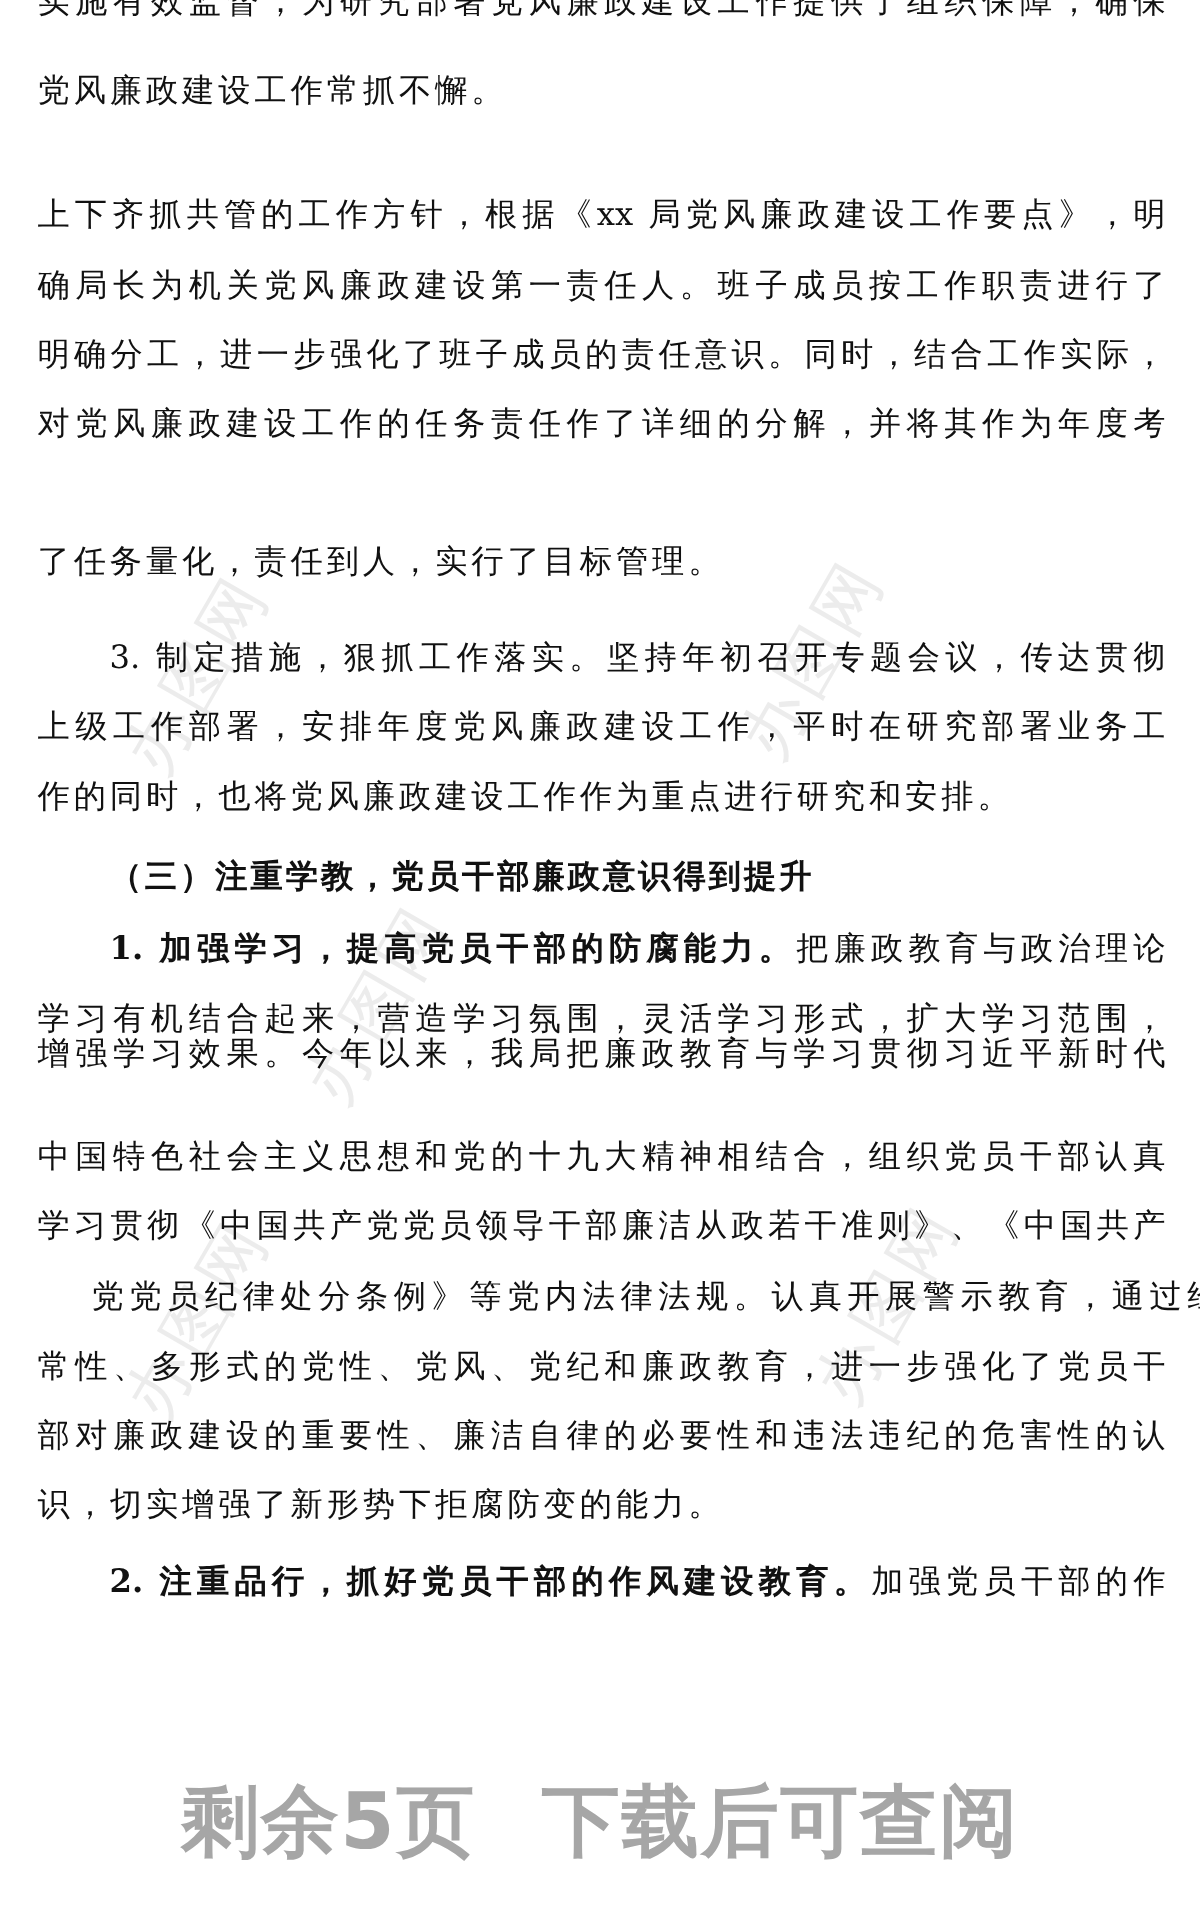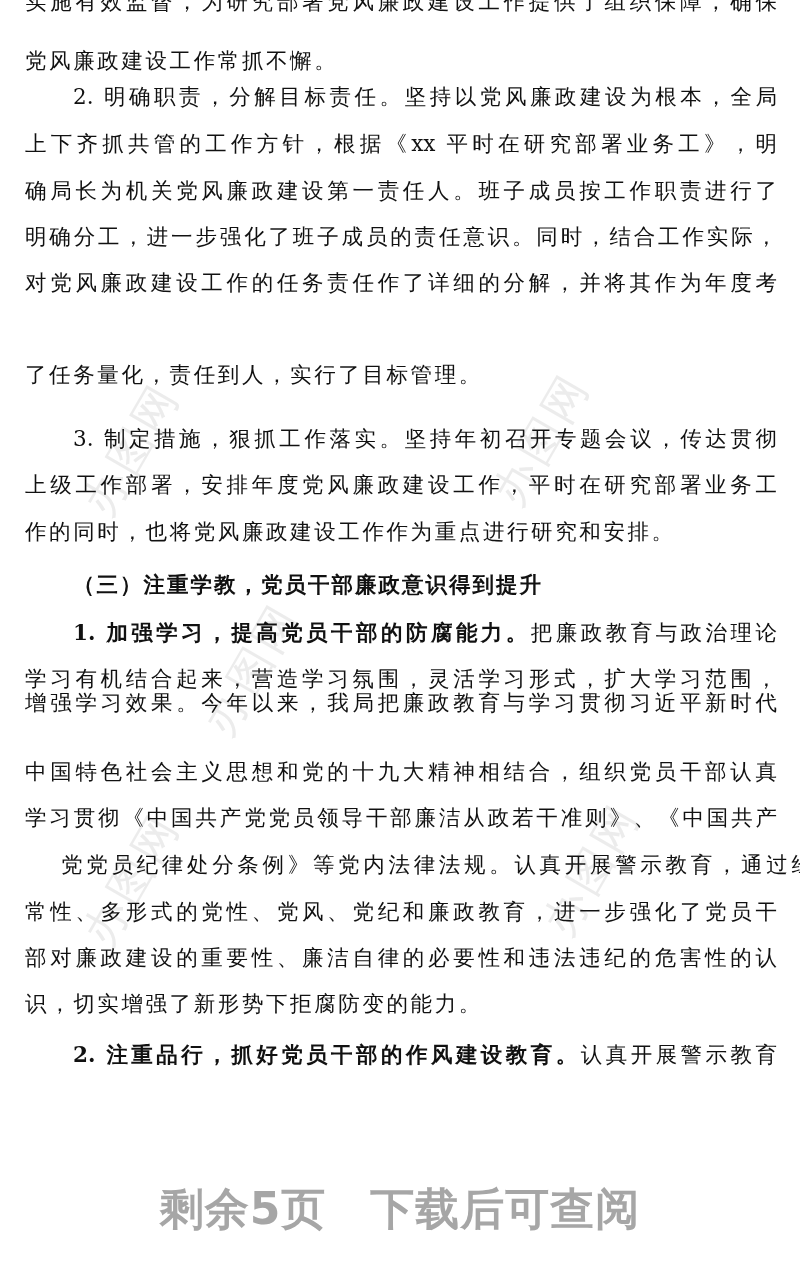--- a/index.html
+++ b/index.html
@@ -48,56 +48,55 @@
       pointer-events: none;
     }
     .footer {
       position: absolute;
       left: 0;
       top: 1180px;
       width: 800px;
       text-align: center;
       font-family: "DejaVu Sans", "Liberation Sans", sans-serif;
       font-weight: bold;
-      font-size: 44px;
+      font-size: 52px;
       color: #a6a6a6;
       letter-spacing: 1px;
     }
     .footer span { margin: 0 22px; }
   </style>
 </head>
 <body>
 
 <div class="page">
 
   <div class="watermark" style="left:60px; top:420px;">办图网</div>
   <div class="watermark" style="left:470px; top:410px;">办图网</div>
   <div class="watermark" style="left:180px; top:640px;">办图网</div>
   <div class="watermark" style="left:60px; top:850px;">办图网</div>
   <div class="watermark" style="left:520px; top:840px;">办图网</div>
 
   <div class="line justify" style="top:-13px;">实施有效监督，为研究部署党风廉政建设工作提供了组织保障，确保</div>
   <div class="line" style="top:46px;">党风廉政建设工作常抓不懈。</div>
-  <div class="line indent justify" style="top:82px;">2. 明确职责，分解目标责任。坚持以党风廉政建设为根本，全局</div>
-  <div class="line justify" style="top:129px;">上下齐抓共管的工作方针，根据《xx 平时在研究部署业务工》，明</div>
+  <div class="line justify" style="top:129px;">上下齐抓共管的工作方针，根据《xx 局党风廉政建设工作要点》，明</div>
   <div class="line justify" style="top:176px;">确局长为机关党风廉政建设第一责任人。班子成员按工作职责进行了</div>
   <div class="line justify" style="top:222px;">明确分工，进一步强化了班子成员的责任意识。同时，结合工作实际，</div>
   <div class="line justify" style="top:268px;">对党风廉政建设工作的任务责任作了详细的分解，并将其作为年度考</div>
   <div class="line" style="top:360px;">了任务量化，责任到人，实行了目标管理。</div>
   <div class="line indent justify" style="top:424px;">3. 制定措施，狠抓工作落实。坚持年初召开专题会议，传达贯彻</div>
   <div class="line justify" style="top:470px;">上级工作部署，安排年度党风廉政建设工作，平时在研究部署业务工</div>
   <div class="line" style="top:517px;">作的同时，也将党风廉政建设工作作为重点进行研究和安排。</div>
   <div class="line heading" style="top:570px;">（三）注重学教，党员干部廉政意识得到提升</div>
   <div class="line indent justify" style="top:618px;"><span class="bold">1. 加强学习，提高党员干部的防腐能力。</span><span>把廉政教育与政治理论</span></div>
   <div class="line justify" style="top:664px;font-family:Liberation Serif, serif;">学习有机结合起来，营造学习氛围，灵活学习形式，扩大学习范围，</div>
   <div class="line justify" style="top:688px;">增强学习效果。今年以来，我局把廉政教育与学习贯彻习近平新时代</div>
   <div class="line justify" style="top:757px;">中国特色社会主义思想和党的十九大精神相结合，组织党员干部认真</div>
   <div class="line justify" style="top:803px;">学习贯彻《中国共产党党员领导干部廉洁从政若干准则》、《中国共产</div>
   <div class="line justify" style="top:850px;margin-left:36px;">党党员纪律处分条例》等党内法律法规。认真开展警示教育，通过经</div>
   <div class="line justify" style="top:897px;">常性、多形式的党性、党风、党纪和廉政教育，进一步强化了党员干</div>
   <div class="line justify" style="top:943px;">部对廉政建设的重要性、廉洁自律的必要性和违法违纪的危害性的认</div>
   <div class="line" style="top:989px;">识，切实增强了新形势下拒腐防变的能力。</div>
-  <div class="line indent justify" style="top:1040px;"><span class="bold">2. 注重品行，抓好党员干部的作风建设教育。</span><span>认真开展警示教育</span></div>
+  <div class="line indent justify" style="top:1040px;"><span class="bold">2. 注重品行，抓好党员干部的作风建设教育。</span><span>加强党员干部的作</span></div>
 
   <div class="footer">
     <span>剩余5页</span><span>下载后可查阅</span>
   </div>
 </div>
 
 </body></html>

